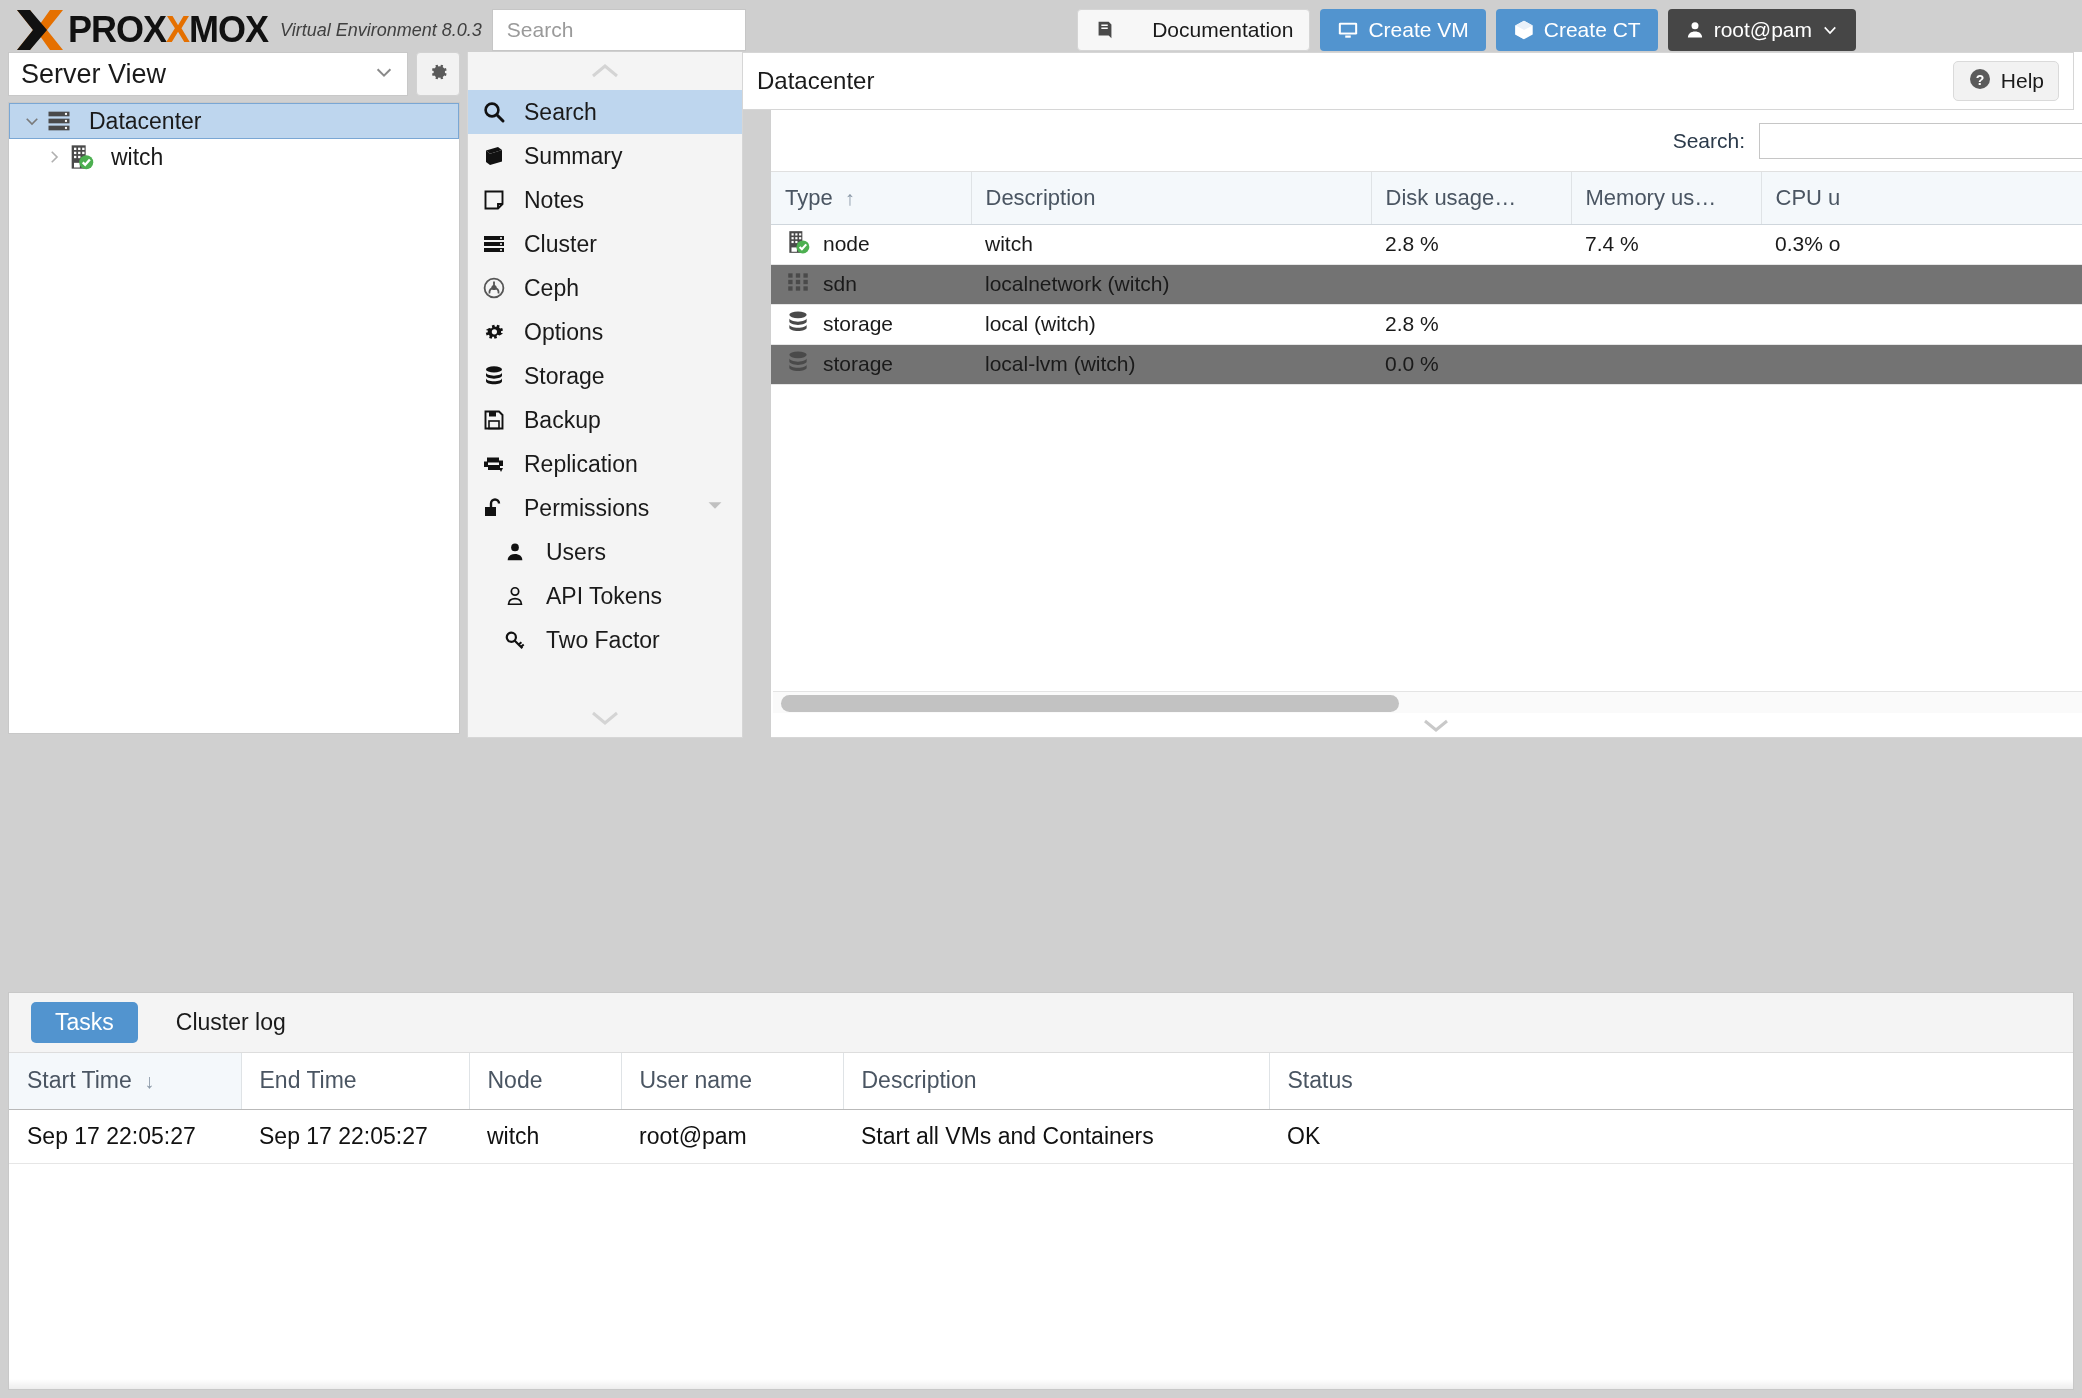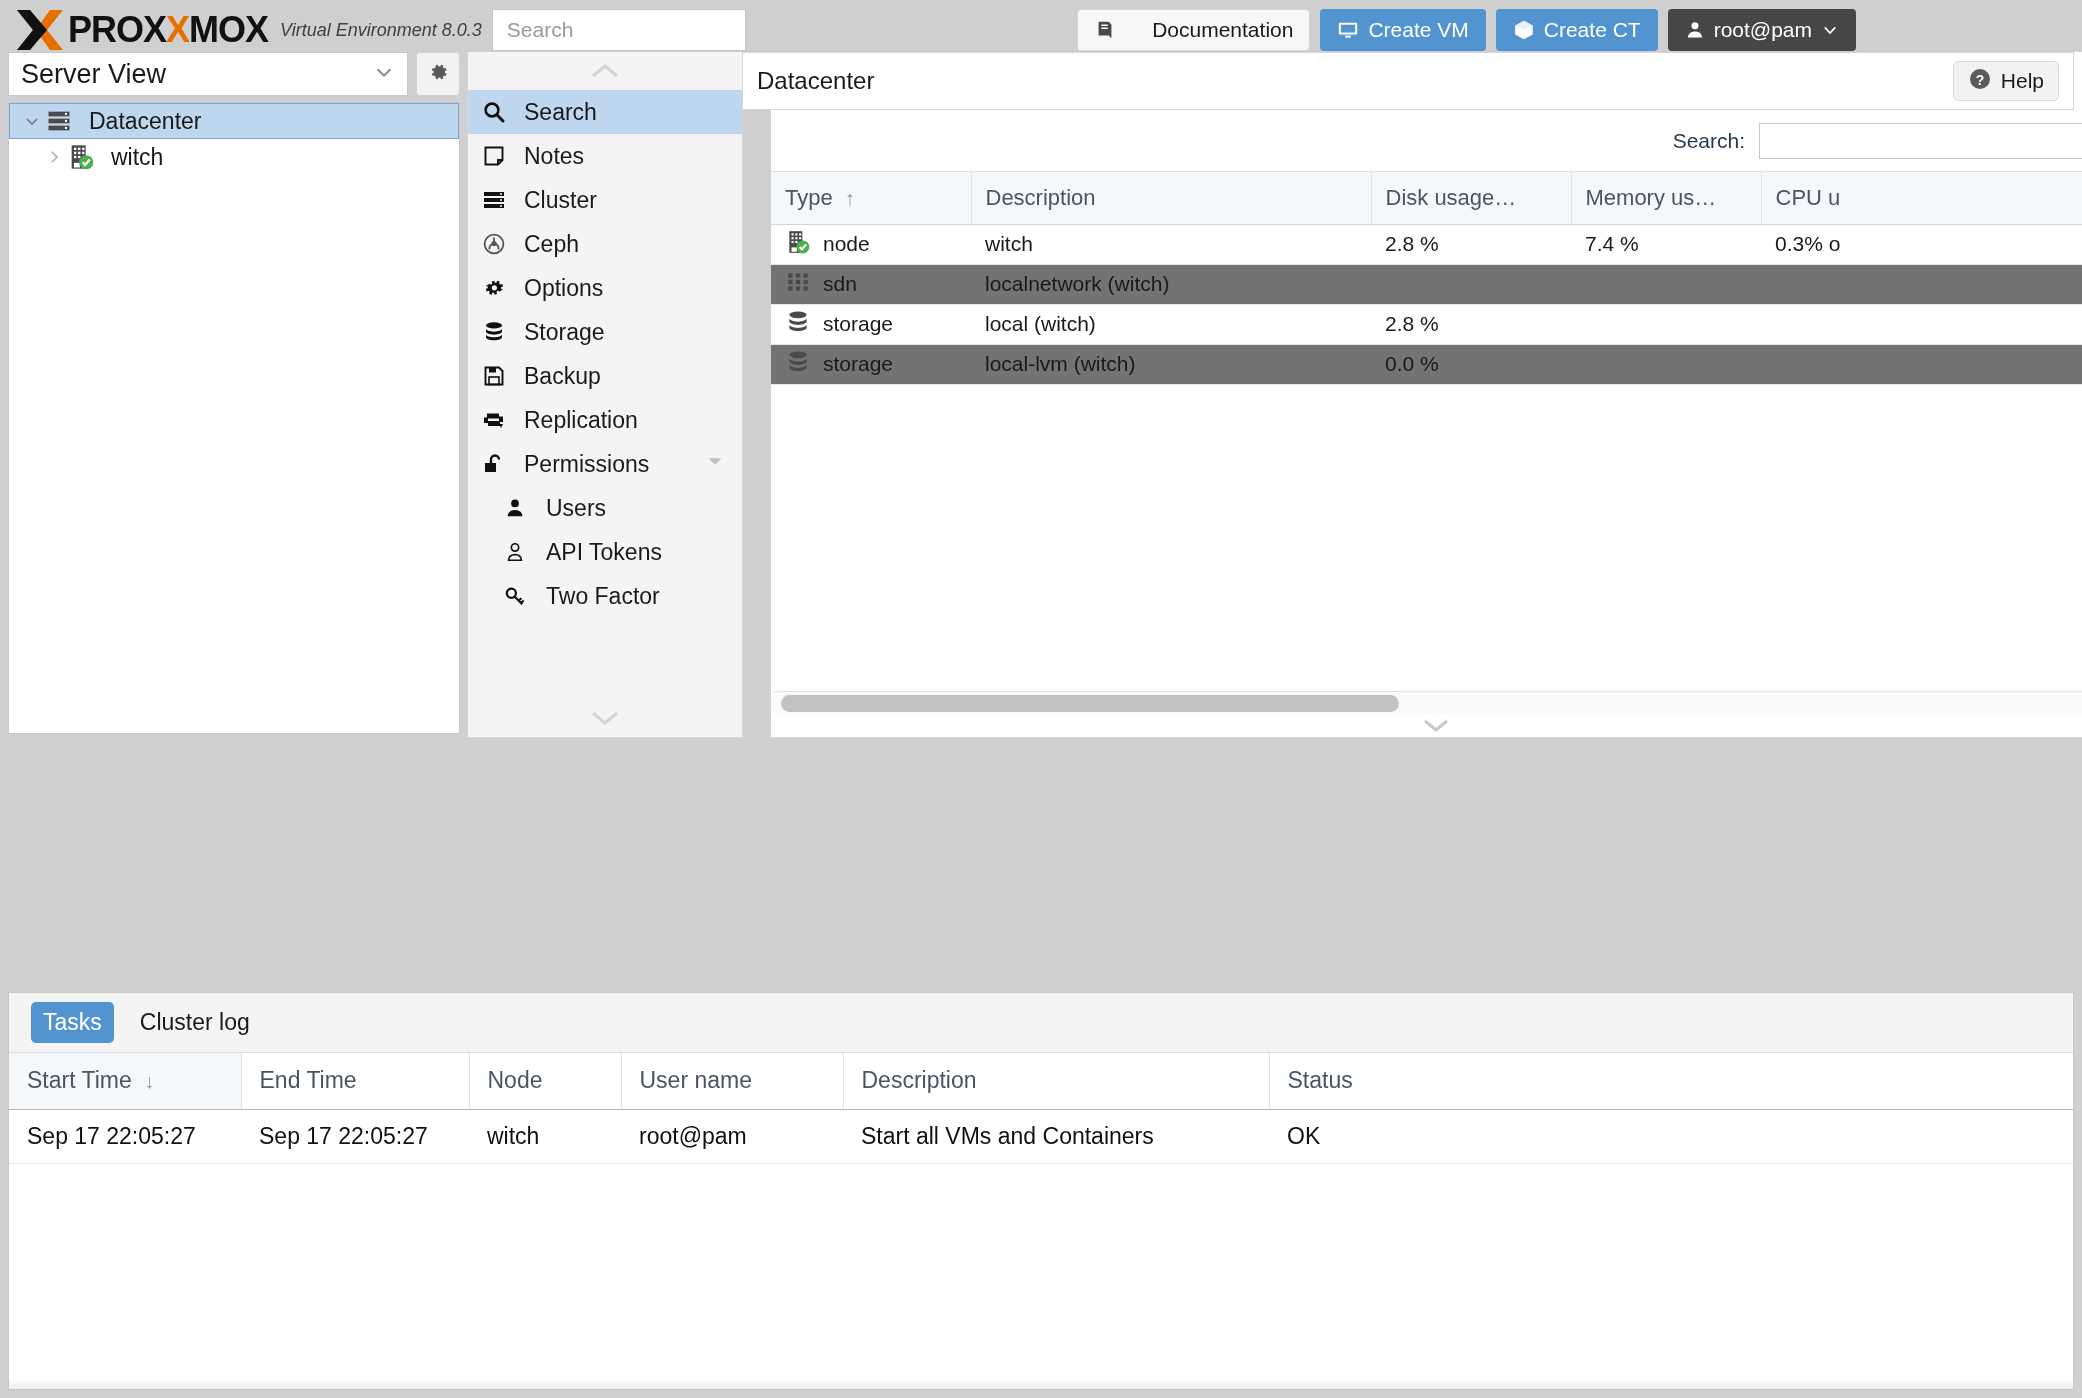--- a/index.html
+++ b/index.html
@@ -212,21 +212,21 @@
     width: 2066px; height: 398px;
     background: #fff; border: 1px solid #c8c8c8;
     overflow: hidden;
   }
   .tabbar {
     height: 60px; background: #f4f4f4;
     border-bottom: 1px solid #ddd;
     display: flex; align-items: center; padding-left: 22px; gap: 14px;
   }
   .tab {
-    font-size: 23px; padding: 7px 12px; border-radius: 5px;
+    font-size: 23px; padding: 7px 24px; border-radius: 5px;
     cursor: pointer; color: #1a1a1a;
   }
   .tab.active { background: #5294cf; color: #fff; }
   table.tasks { border-collapse: collapse; width: 100%; table-layout: fixed; }
   table.tasks th {
     background: #fff; border-right: 1px solid #dfe3e6;
     border-bottom: 1px solid #b9b9b9;
     font-weight: normal; font-size: 23px; color: #4a5562;
     text-align: left; padding: 0 18px; height: 56px;
     white-space: nowrap; cursor: pointer;
@@ -387,20 +387,30 @@
     <div class="nav-item active">
       <span class="n-icon">
         <svg width="24" height="24" viewBox="0 0 24 24">
             <circle cx="10" cy="10" r="6.4" stroke="#111" stroke-width="2.6" fill="none"></circle>
             <path d="M14.8 14.8 L21 21" stroke="#111" stroke-width="3" stroke-linecap="round"></path>
           </svg>
       </span>
       <span class="n-label">Search</span>
     </div>
 
+    <div class="nav-item">
+      <span class="n-icon">
+        <svg width="24" height="24" viewBox="0 0 24 24">
+            <path d="M4 6.5 L16 3 L20 6 L8 9.8 Z" fill="#111"></path>
+            <path d="M4 6.5 L8 9.8 L8 21 L4 18 Z" fill="#111"></path>
+            <path d="M8 9.8 L20 6 L20 17.5 L8 21 Z" fill="#111"></path>
+          </svg>
+      </span>
+      <span class="n-label">Summary</span>
+    </div>
 
     <div class="nav-item">
       <span class="n-icon">
         <svg width="24" height="24" viewBox="0 0 24 24">
             <path d="M3.5 3.5 H20.5 V16 L16 20.5 H3.5 Z" stroke="#111" stroke-width="1.9" fill="none"></path>
             <path d="M16 20.5 V16 H20.5" stroke="#111" stroke-width="1.9" fill="none"></path>
           </svg>
       </span>
       <span class="n-label">Notes</span>
     </div>

